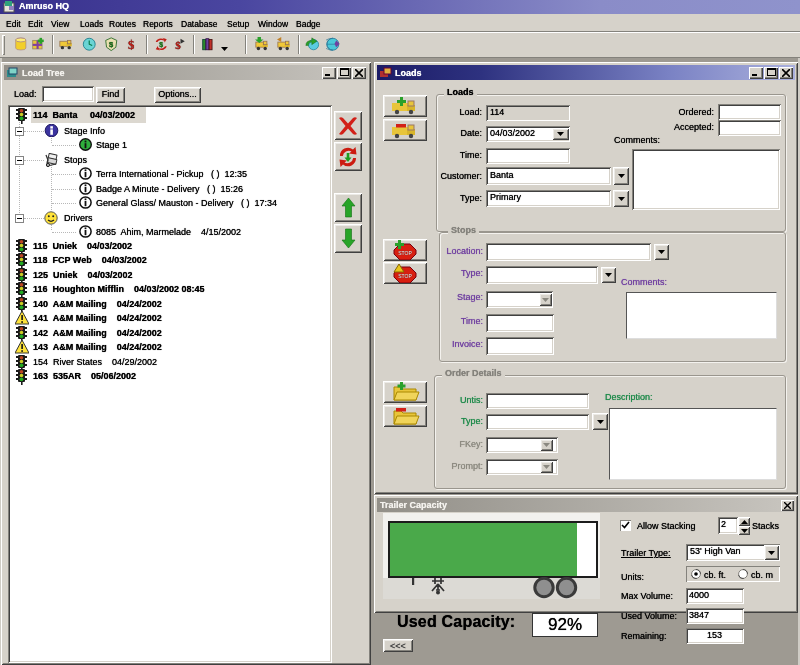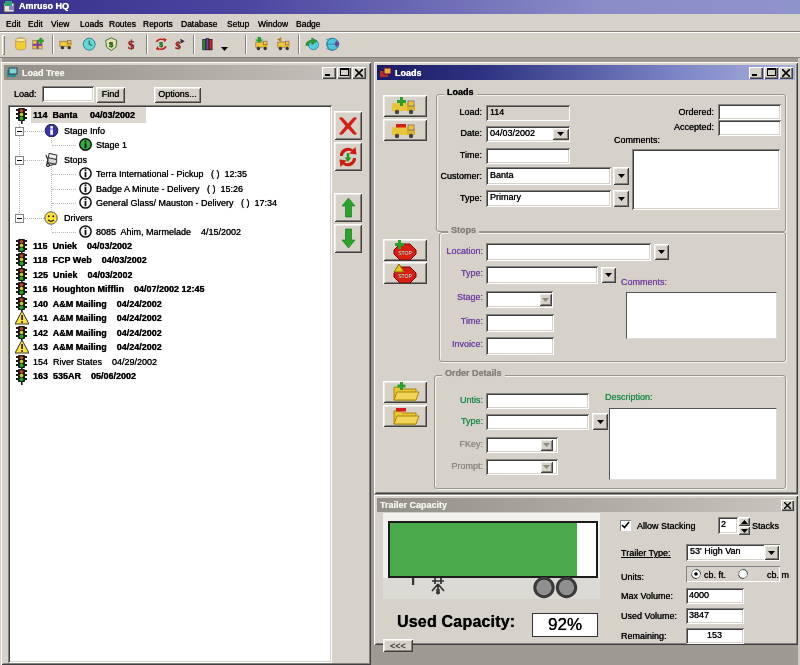--- a/index.html
+++ b/index.html
@@ -301,21 +301,21 @@
       <div class="abs" style="left: 7px; top: 177px; width: 13px; height: 16px;"><svg width="13" height="16" viewBox="0 0 13 16">
           <rect x="3" y="0" width="7" height="13" rx="1" fill="#1a1a1a"></rect>
           <rect x="1" y="1" width="11" height="2" fill="#1a1a1a"></rect>
           <rect x="1" y="5" width="11" height="2" fill="#1a1a1a"></rect>
           <rect x="1" y="9" width="11" height="2" fill="#1a1a1a"></rect>
           <circle cx="6.5" cy="2.7" r="1.8" fill="#b42"></circle>
           <circle cx="6.5" cy="6.5" r="1.8" fill="#cc2"></circle>
           <circle cx="6.5" cy="10.3" r="1.9" fill="#2a2"></circle>
           <rect x="6" y="13" width="1.6" height="3" fill="#1a1a1a"></rect>
         </svg></div>
-      <div class="abs" style="left: 25px; top: 179px; font-weight: bold; white-space: pre;">116  Houghton Mifflin    04/07/2002 12:45</div>
+      <div class="abs" style="left: 25px; top: 179px; font-weight: bold; white-space: pre;">116  Houghton Mifflin    04/03/2002 08:45</div>
       <div class="abs" style="left: 7px; top: 192px; width: 13px; height: 16px;"><svg width="13" height="16" viewBox="0 0 13 16">
           <rect x="3" y="0" width="7" height="13" rx="1" fill="#1a1a1a"></rect>
           <rect x="1" y="1" width="11" height="2" fill="#1a1a1a"></rect>
           <rect x="1" y="5" width="11" height="2" fill="#1a1a1a"></rect>
           <rect x="1" y="9" width="11" height="2" fill="#1a1a1a"></rect>
           <circle cx="6.5" cy="2.7" r="1.8" fill="#b42"></circle>
           <circle cx="6.5" cy="6.5" r="1.8" fill="#cc2"></circle>
           <circle cx="6.5" cy="10.3" r="1.9" fill="#2a2"></circle>
           <rect x="6" y="13" width="1.6" height="3" fill="#1a1a1a"></rect>
         </svg></div>
@@ -556,21 +556,21 @@
     <div class="field abs" style="left: 112px; top: 397px; width: 72px; height: 16px;"></div>
     <div class="btn abs" style="left: 166px; top: 399px; width: 13px; height: 12px; display: flex; align-items: center; justify-content: center;">
       <svg width="7" height="4" viewBox="0 0 7 4">
         <path d="M0 0 L7 0 L3.5 4 Z" fill="#8a8880"></path>
       </svg>
     </div>
     <div class=" abs" style="left: 231px; top: 330px; color: rgb(30, 138, 74);">Description:</div>
     <div class=" abs" style="left: 235px; top: 346px; width: 168px; height: 72px; background: rgb(255, 255, 255); border-width: 1px; border-style: solid; border-color: rgb(85, 85, 85) rgb(221, 221, 221) rgb(221, 221, 221) rgb(85, 85, 85); border-image: initial;"></div>
   </div>
 
-<div class="win abs" style="left:374px;top:495px;width:424px;height:150px;">
+<div class="win abs" style="left:374px;top:495px;width:424px;height:118px;">
   <div class="cap abs" style="left:3px;top:3px;width:418px;height:14px;
     background:linear-gradient(to right,#928f88,#c8c5bf);">
     <span style="margin-left:3px;color:#f4f2ee;">Trailer Capacity</span>
     <span style="margin-left:auto;display:flex;margin-right:1px;">
       <span class="capbtn" style="height:11px;width:13px;">
           <svg width="7" height="7" viewBox="0 0 8 8">
             <path d="M0 0 L8 8 M8 0 L0 8" stroke="#000" stroke-width="1.6"></path>
           </svg>
         </span>
     </span>
@@ -622,20 +622,20 @@
     <div class=" abs" style="left: 317px; top: 74px; width: 10px; height: 10px;"><svg width="10" height="10" viewBox="0 0 10 10">
         <circle cx="5" cy="5" r="4.4" fill="#fff" stroke="#84827c"></circle>
         <circle cx="5" cy="5" r="4.6" fill="none" stroke="#404040" stroke-width="0.8" stroke-dasharray="7 8" stroke-dashoffset="9"></circle>
         <circle cx="5" cy="5" r="1.8" fill="#000"></circle>
       </svg></div>
     <div class=" abs" style="left: 330px; top: 75px;">cb. ft.</div>
     <div class=" abs" style="left: 364px; top: 74px; width: 10px; height: 10px;"><svg width="10" height="10" viewBox="0 0 10 10">
         <circle cx="5" cy="5" r="4.4" fill="#fff" stroke="#84827c"></circle>
         <circle cx="5" cy="5" r="4.6" fill="none" stroke="#404040" stroke-width="0.8" stroke-dasharray="7 8" stroke-dashoffset="9"></circle>
       </svg></div>
-    <div class=" abs" style="left: 377px; top: 75px; margin-left: 16px;">cb. m</div>
+    <div class=" abs" style="left: 377px; top: 75px;">cb. m</div>
     <div class=" abs" style="left: 247px; top: 96px;">Max Volume:</div>
     <div class="field abs" style="left: 312px; top: 93px; width: 58px; height: 16px; padding: 2px 3px;">4000</div>
     <div class=" abs" style="left: 247px; top: 116px;">Used Volume:</div>
     <div class="field abs" style="left: 312px; top: 113px; width: 58px; height: 16px; padding: 2px 3px;">3847</div>
     <div class=" abs" style="left: 247px; top: 136px;">Remaining:</div>
     <div class="field abs" style="left: 312px; top: 133px; width: 58px; height: 16px; padding: 2px 21px;">153</div>
   </div>
 
 </body></html>

